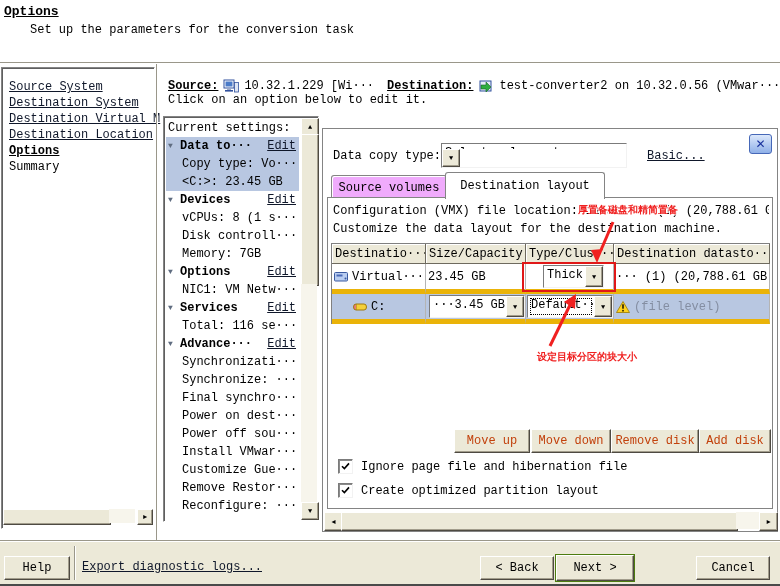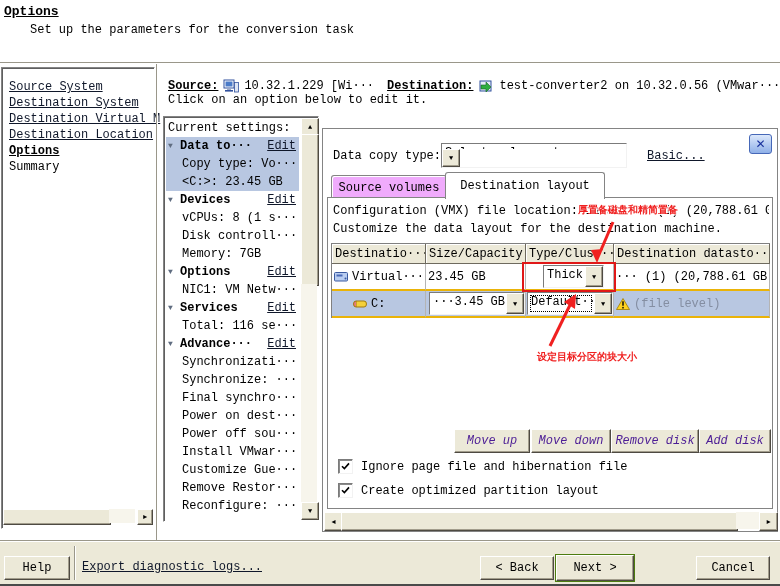--- a/index.html
+++ b/index.html
@@ -10,21 +10,21 @@
   .nowrap{white-space:nowrap;overflow:hidden;}
   .bold{font-weight:bold;text-decoration:underline;}
   a.link{color:#0f172a;text-decoration:underline;cursor:pointer;}
   .sunken{background:#ffffff;border:1px solid;border-color:#848484 #ffffff #ffffff #848484;
           box-shadow:inset 1px 1px 0 #5f5f5f;}
   .groove-h{border-top:1px solid #9a978a;border-bottom:1px solid #ffffff;height:0;}
   .groove-v{border-left:1px solid #9a978a;border-right:1px solid #ffffff;width:0;}
   .btn{display:flex;align-items:center;justify-content:center;cursor:pointer;
        background:#ece9d8;border:1px solid;border-color:#ffffff #4e4a42 #4e4a42 #ffffff;
        box-shadow:inset -1px -1px 0 #a29d8c;font-size:12px;}
-  .btn.disabled{color:#4c1d95;cursor:default;font-style:italic;}
+  .btn.disabled{color:#c2410c;cursor:default;}
   .default-wrap{border:1px solid #4d7c0f;text-align:center;}
   
   .combo{display:flex;align-items:stretch;background:#fff;border:1px solid;cursor:pointer;
          border-color:#7b7b7b #f2f2f2 #f2f2f2 #7b7b7b;box-shadow:inset 1px 1px 0 #6a6a6a;}
   .combo .val{flex:1;padding:2px 2px 0 3px;white-space:nowrap;overflow:hidden;background:#fff;}
   .combo .arrow-btn{width:16px;flex:0 0 16px;display:flex;align-items:center;justify-content:center;
          background:#ece9d8;border:1px solid;border-color:#ffffff #4e4a42 #4e4a42 #ffffff;
          box-shadow:inset -1px -1px 0 #a29d8c;font-size:7px;}
   .combo.focused .val{outline:1px dotted #000;outline-offset:-3px;}
   
@@ -50,21 +50,21 @@
   .tab{display:flex;align-items:center;justify-content:center;cursor:pointer;white-space:nowrap;
        border:1px solid #848484;border-bottom:none;border-radius:3px 3px 0 0;background:#f0abfc;
        box-shadow:inset 1px 1px 0 #fff;}
   .tab.active{background:#fff;z-index:3;}
   
   .dtable{display:grid;grid-template-columns:94px 100px 88px 156px;
           border-left:1px solid #808080;border-top:1px solid #808080;background:#fff;}
   .th{background:#ece9d8;height:19px;display:flex;align-items:center;padding:0 3px;white-space:nowrap;overflow:hidden;
       border-right:1px solid #6e6a5e;border-bottom:1px solid #6e6a5e;box-shadow:inset 1px 1px 0 #fff;cursor:pointer;}
   .td{height:25px;display:flex;align-items:center;padding:0 2px;white-space:nowrap;overflow:hidden;
-      border-right:1px solid #b4b4b4;border-bottom:2px solid #eab308;}
+      border-right:1px solid #b4b4b4;border-bottom:5px solid #eab308;}
   .row-sel{background:#b8c7e1;}
   .gray-text{color:#848ea2;}
   
   .red-note{position:absolute;z-index:45;color:#f02020;font-weight:bold;font-size:10px;white-space:nowrap;
       font-family:Liberation Mono, monospace;
       text-shadow:1px 1px 0 #ffffff,-1px -1px 0 #ffffff,1px -1px 0 #ffffff,-1px 1px 0 #ffffff;}
   .close-btn{display:flex;align-items:center;justify-content:center;cursor:pointer;border-radius:3px;
       background:linear-gradient(#dce8fb,#8fb0e8);border:1px solid #4668b8;color:#17309c;
       font:bold 12px "DejaVu Sans",sans-serif;}
 </style>

